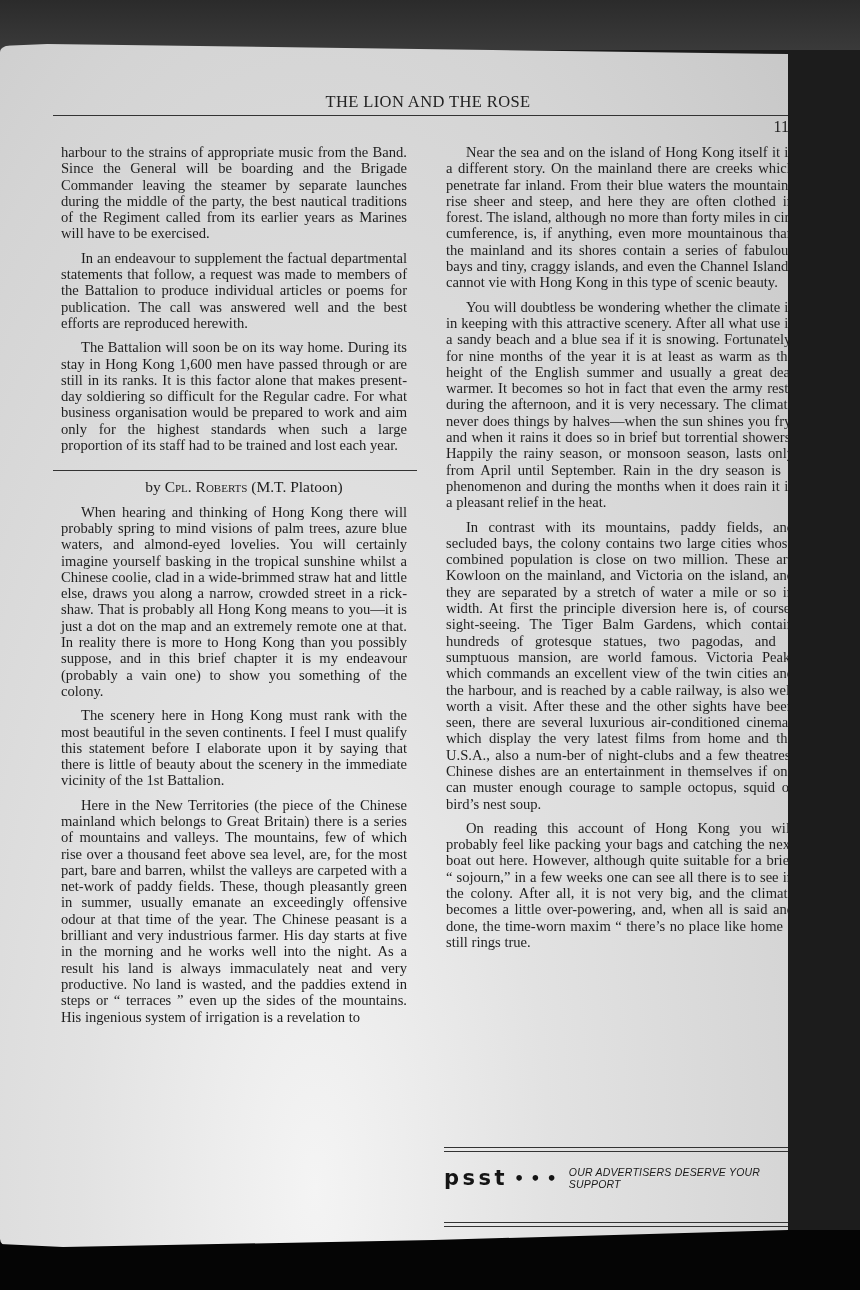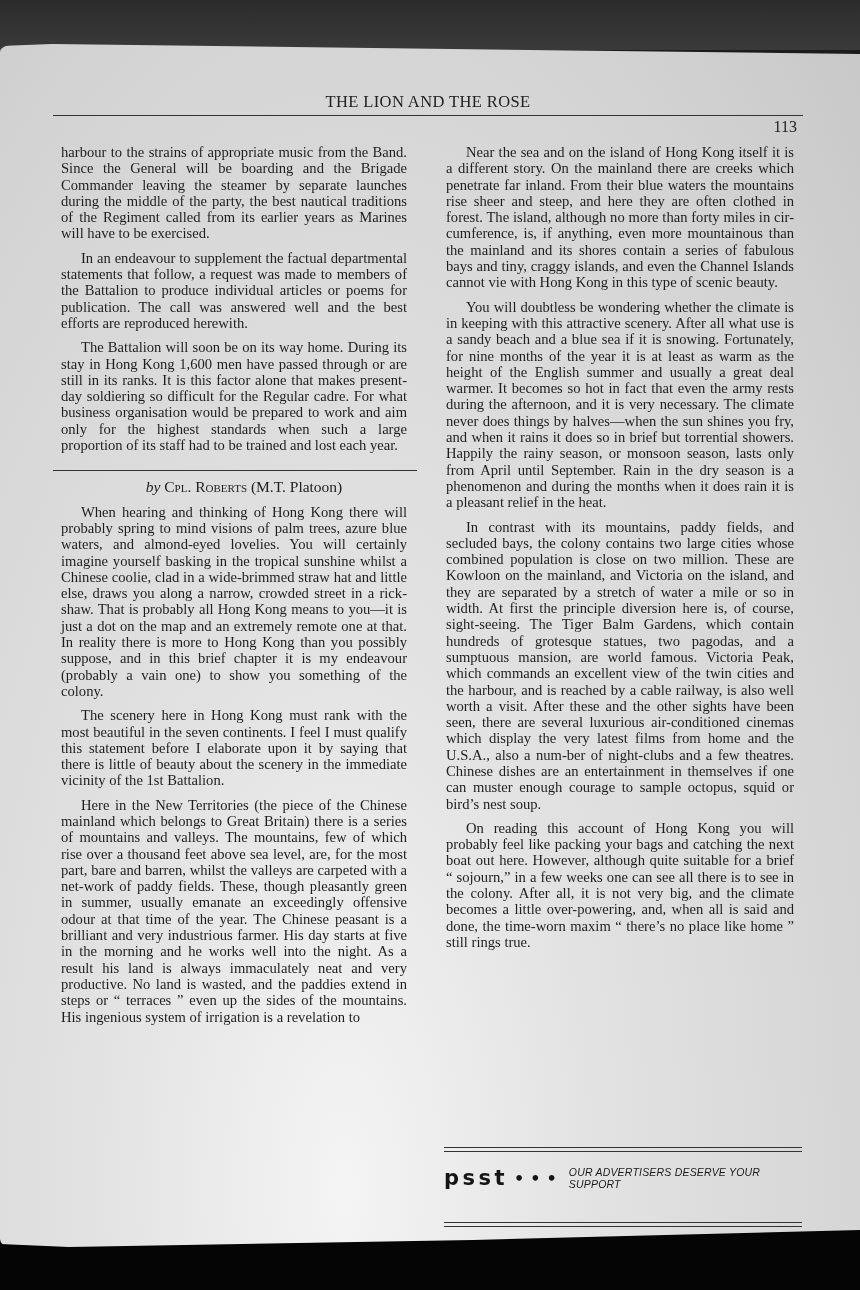--- a/index.html
+++ b/index.html
@@ -12,21 +12,21 @@
   }
   .backdrop-top {
     position: absolute; left: 0; top: 0; width: 860px; height: 50px;
     background: linear-gradient(180deg, #2b2b2b 0%, #3a3a3a 100%);
   }
   .backdrop-bottom {
     position: absolute; left: 0; bottom: 0; width: 860px; height: 60px;
     background: #050505;
   }
   .page {
-    position: absolute; left: 0; top: 44px; width: 860px; height: 1203px;
+    position: absolute; left: 0; top: 44px; width: 788px; height: 1203px;
     background: radial-gradient(ellipse at 40% 95%, #f4f4f4 0%, #e2e2e2 35%, #d4d4d4 75%, #c8c8c8 100%);
     border-radius: 18px 4px 0 10px / 8px 2px 0 8px;
     clip-path: polygon(0 2px, 6% 0, 100% 10px, 100% 1186px, 55% 1196px, 8% 1203px, 0 1200px);
   }
   .running-head {
     position: absolute; left: 53px; top: 45px; width: 750px; height: 26px;
     border-bottom: 1.5px solid #333;
   }
   .running-title {
     position: absolute; left: 0; right: 0; top: 3px; text-align: center;
@@ -49,21 +49,21 @@
     font-family: "DejaVu Serif", "Liberation Serif", serif;
     font-weight: bold; font-size: 22px; letter-spacing: 0.2px;
     text-align: left; padding-left: 19px; color: #1a1a1a;
   }
   .title-rule {
     height: 0; border-top: 1.3px solid #333; margin: 17px -2px 0 0;
   }
   .byline {
     text-align: center; text-indent: 0; font-size: 15.5px; margin: 14px 0 20px 0;
   }
-  .byline .by { font-style: italic; }
+  .byline .by { }
   .byline .sc { font-variant: small-caps; }
   .advert {
     position: absolute; left: 444px; top: 1103px; width: 358px;
   }
   .double-rule {
     height: 3px; border-top: 1.5px solid #333; border-bottom: 1.5px solid #333;
   }
   .advert-line {
     display: flex; align-items: center; margin: 14px 0 32px 0; padding-left: 0;
   }

